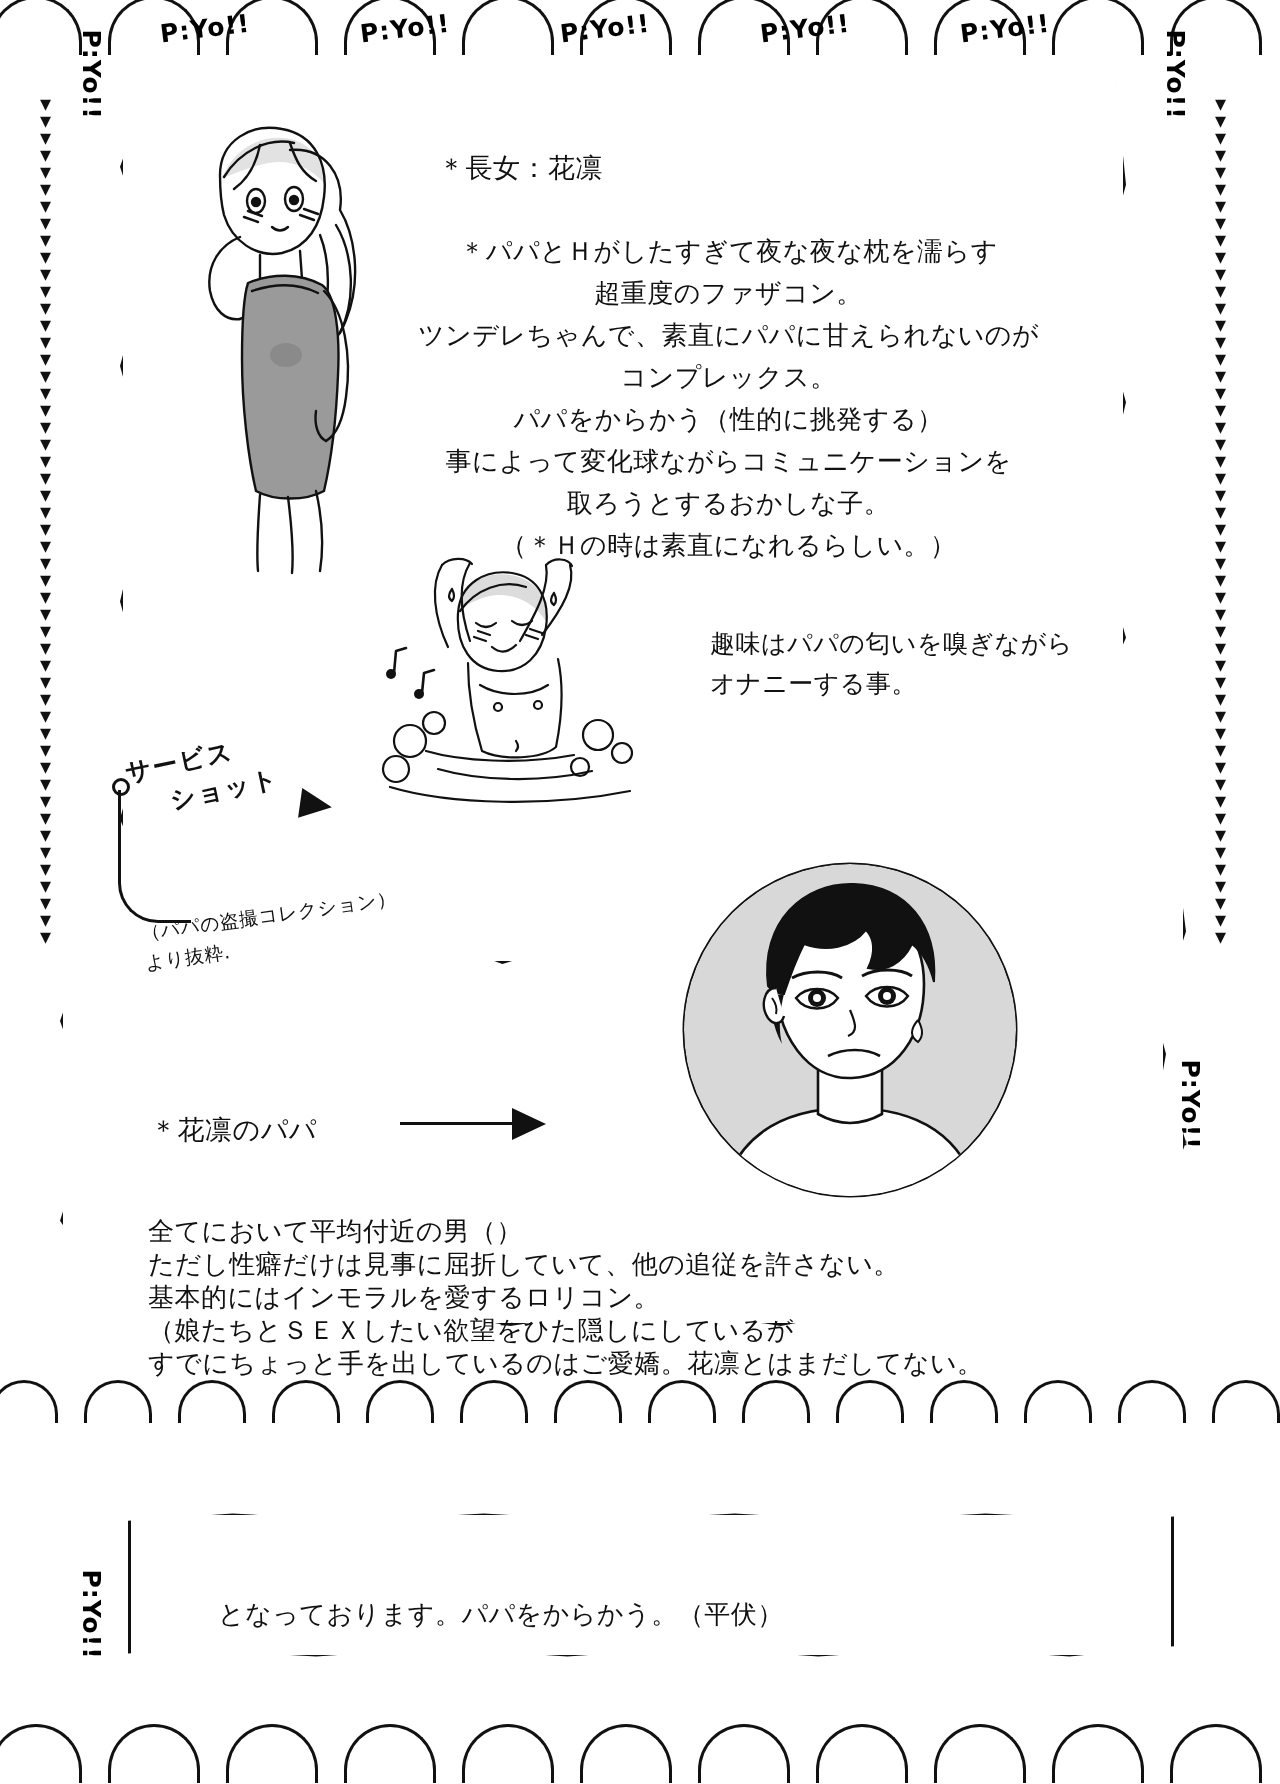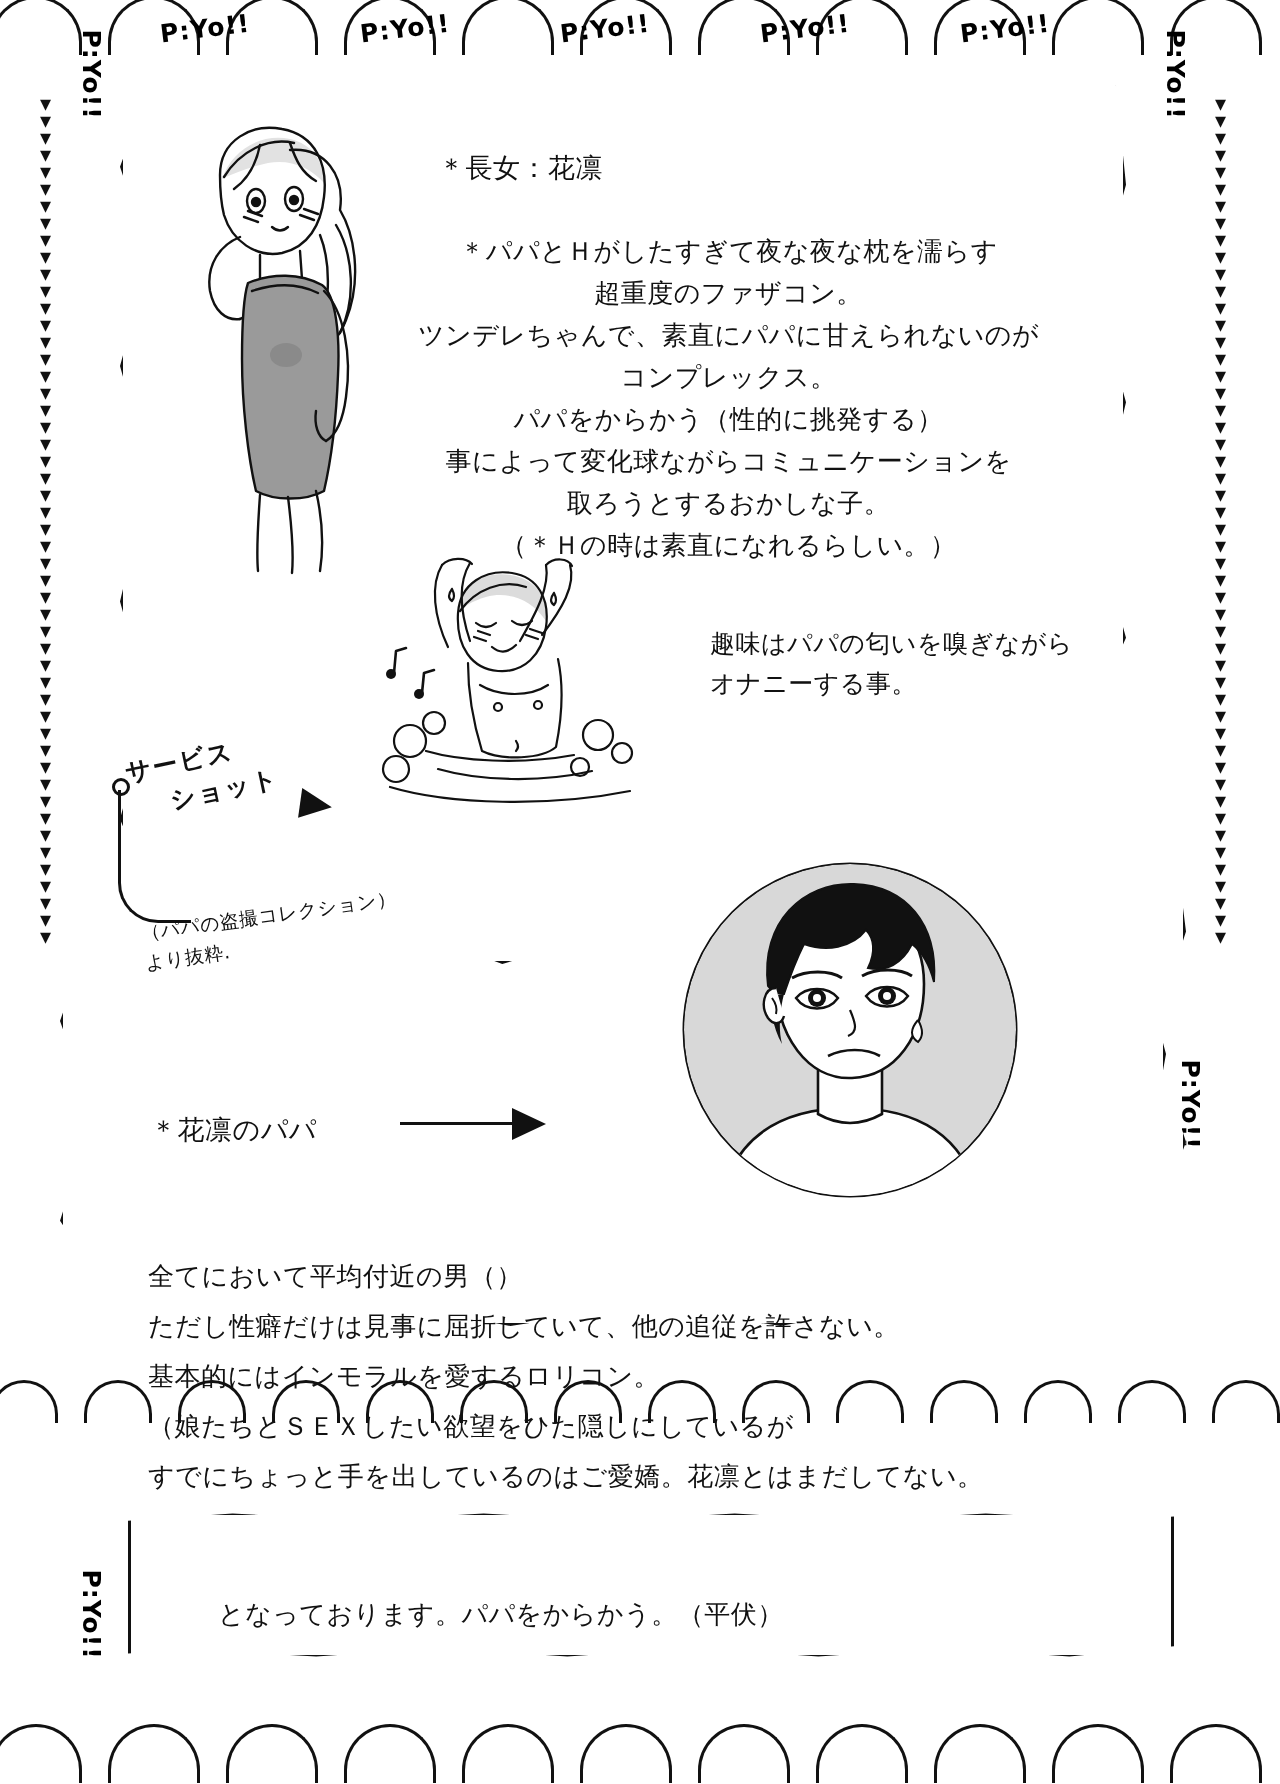--- a/index.html
+++ b/index.html
@@ -171,23 +171,23 @@
   }
   .t-papa-label {
     position: absolute;
     left: 150px;
     top: 1112px;
     font-size: 27px;
   }
   .t-body3 {
     position: absolute;
     left: 148px;
-    top: 1251px;
+    top: 1215px;
     font-size: 26px;
-    line-height: 50px;
+    line-height: 33px;
     white-space: pre-line;
   }
   .t-note {
     position: absolute;
     left: 190px;
     top: 1548px;
     font-size: 26px;
     line-height: 44px;
     white-space: pre-line;
   }

